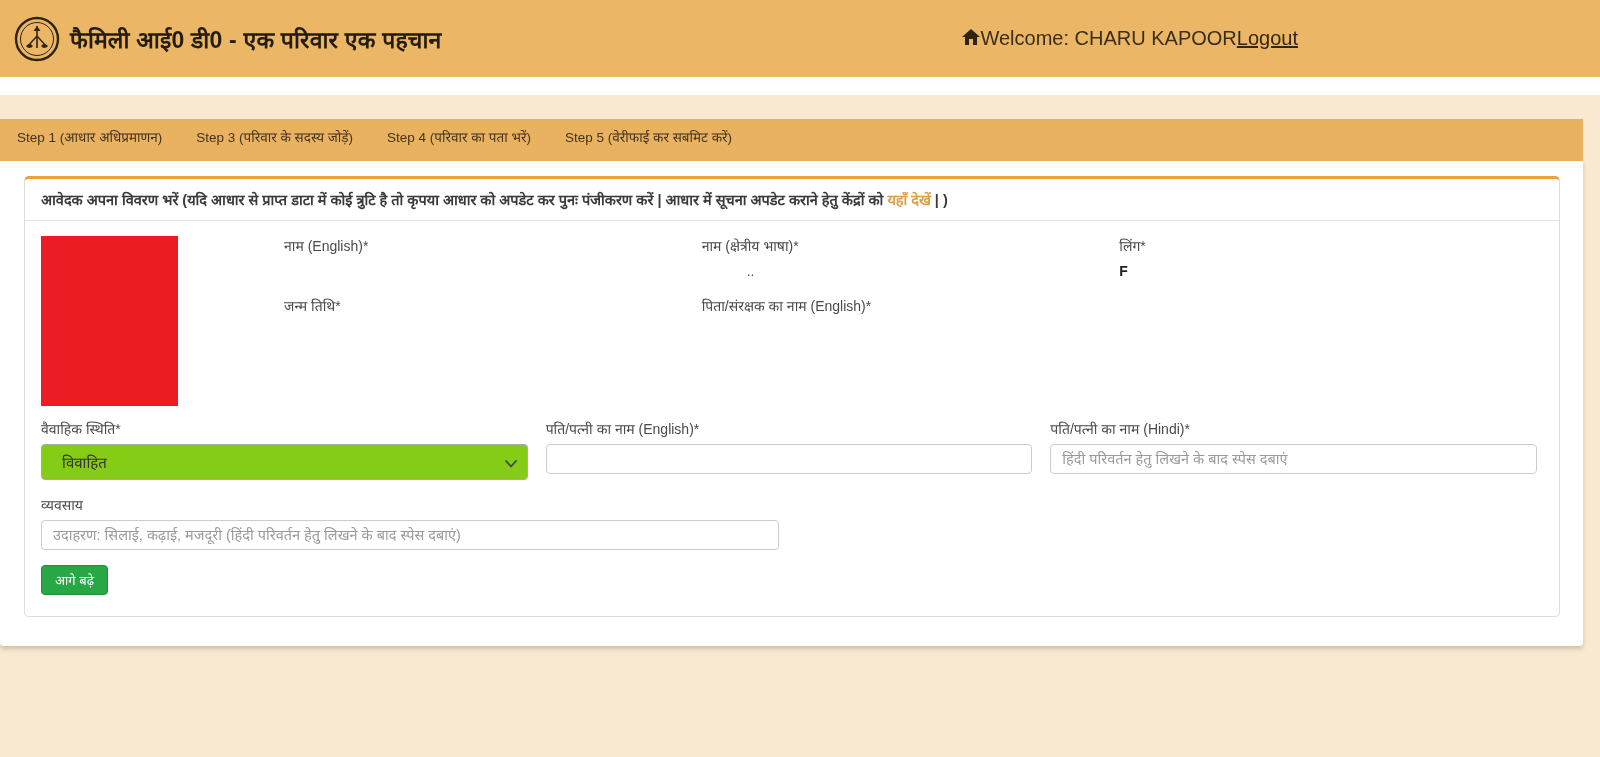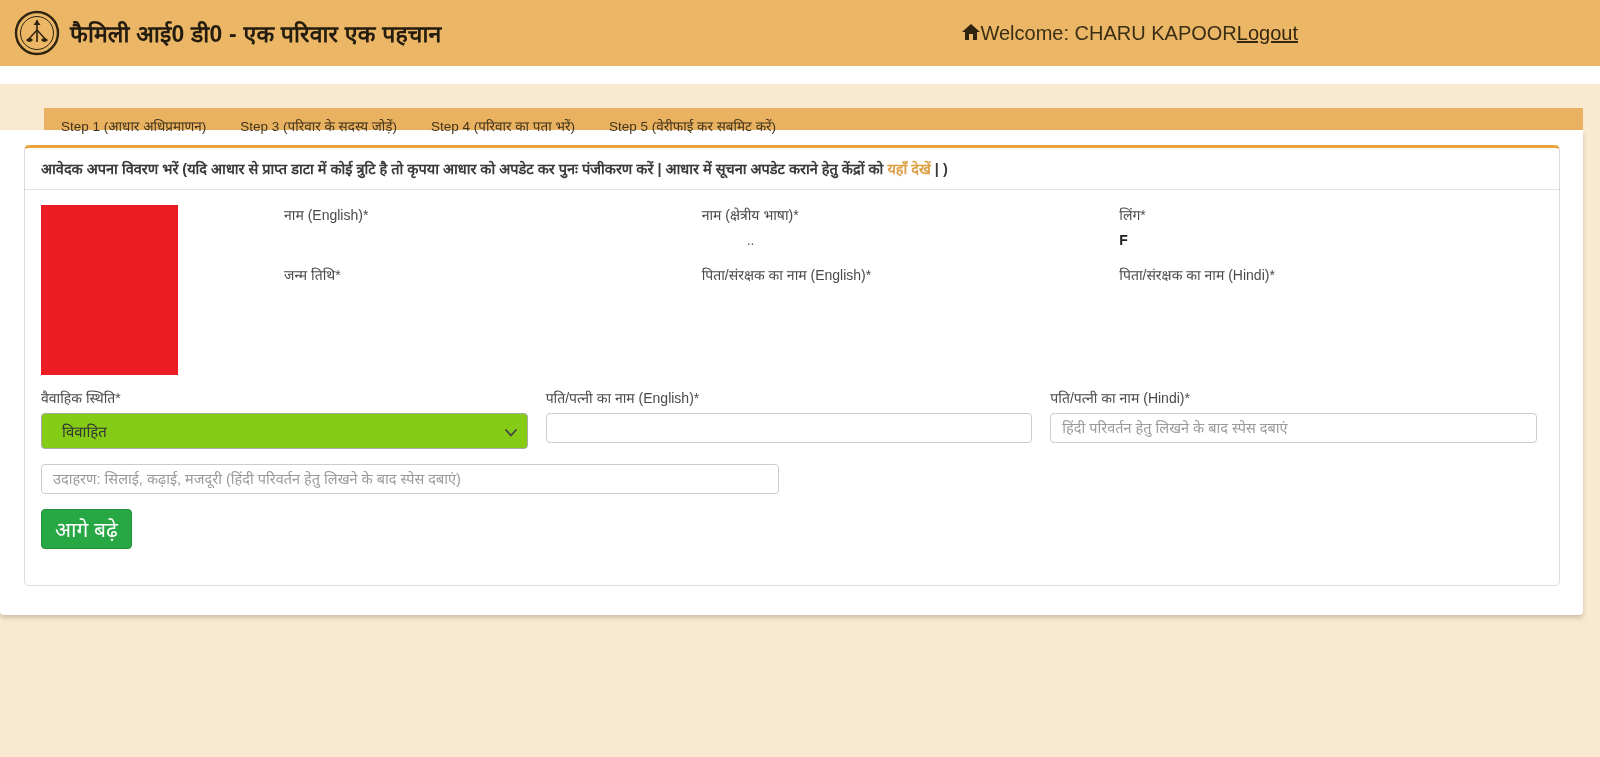--- a/index.html
+++ b/index.html
@@ -4,21 +4,21 @@
 <style>
   * { box-sizing: border-box; margin: 0; padding: 0; }
   html, body { width: 1600px; height: 757px; overflow: hidden; }
   body {
     font-family: "Liberation Sans", "DejaVu Sans", sans-serif;
     background: #f8e9d0;
   }
 
   
   .app-header {
-    height: 66px;
+    height: 77px;
     background: #ebb766;
     display: flex;
     align-items: center;
     padding: 0 14px;
   }
   .header-left { display: flex; align-items: center; gap: 10px; }
   .logo { width: 46px; height: 46px; display: inline-block; }
   .app-title {
     font-size: 23px;
     font-weight: 600;
@@ -39,27 +39,26 @@
     color: #33270f;
     text-decoration: underline;
     cursor: pointer;
   }
 
   .white-strip { height: 18px; background: #ffffff; }
 
   
   .content-wrap { margin-top: 24px; width: 1583px; }
   .tabbar {
-    height: 22px;
+    height: 42px;
     background: #e9b261;
     display: flex;
     align-items: stretch;
     font-size: 13.5px;
     color: #42331a;
-    margin-left: 44px;
   }
   .tab {
     line-height: 38px;
     padding: 0 17px;
     white-space: nowrap;
     cursor: pointer;
   }
   .tab.active {
     background: #ffffff;
     color: #333333;
@@ -159,21 +158,21 @@
     background: #fff;
   }
   .text-input::placeholder { color: #9a9a9a; opacity: 1; }
 
   .next-btn {
     margin-top: 1px;
     background: #28a745;
     color: #ffffff;
     border: 1px solid #209038;
     border-radius: 4px;
-    font-size: 21px;
+    font-size: 13px;
     padding: 5px 13px;
     cursor: pointer;
     font-family: "Liberation Sans", "DejaVu Sans", sans-serif;
   }
 </style>
 </head>
 <body>
 
 <header class="app-header">
   <div class="header-left">
@@ -236,24 +235,20 @@
               <div class="fvalue bold">F</div>
             </div>
             <div class="fgroup">
               <div class="flabel">जन्म तिथि*</div>
               <div class="fvalue"></div>
             </div>
             <div class="fgroup">
               <div class="flabel">पिता/संरक्षक का नाम (English)*</div>
               <div class="fvalue"></div>
             </div>
-            <div class="fgroup">
-              <div class="flabel">पिता/संरक्षक का नाम (Hindi)*</div>
-              <div class="fvalue"></div>
-            </div>
           </div>
         </div>
 
         <div class="row3">
           <div>
             <div class="ctl-label">वैवाहिक स्थिति*</div>
             <div class="select-box">
               <span>विवाहित</span>
               <span>
                 <svg class="chevron-down" viewBox="0 0 12 8">
@@ -267,20 +262,21 @@
             <input class="text-input" type="text" placeholder="" style="">
           </div>
           <div>
             <div class="ctl-label">पति/पत्नी का नाम (Hindi)*</div>
             <input class="text-input" type="text" placeholder="हिंदी परिवर्तन हेतु लिखने के बाद स्पेस दबाएं" style="">
           </div>
         </div>
 
         <div class="row2">
           <div>
+            <div class="ctl-label">व्यवसाय</div>
             <input class="text-input" type="text" placeholder="उदाहरण: सिलाई, कढ़ाई, मजदूरी (हिंदी परिवर्तन हेतु लिखने के बाद स्पेस दबाएं)" style="">
           </div>
         </div>
 
         <button class="next-btn">आगे बढ़े</button>
 
       </div>
     </div>
   </div>
 </div>

